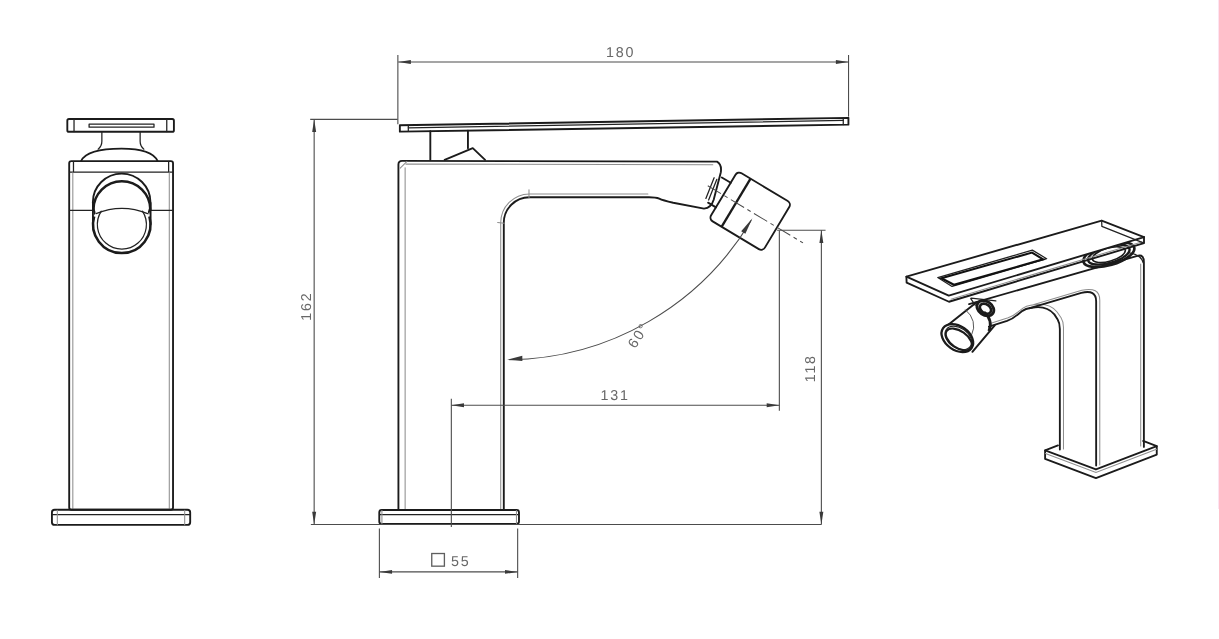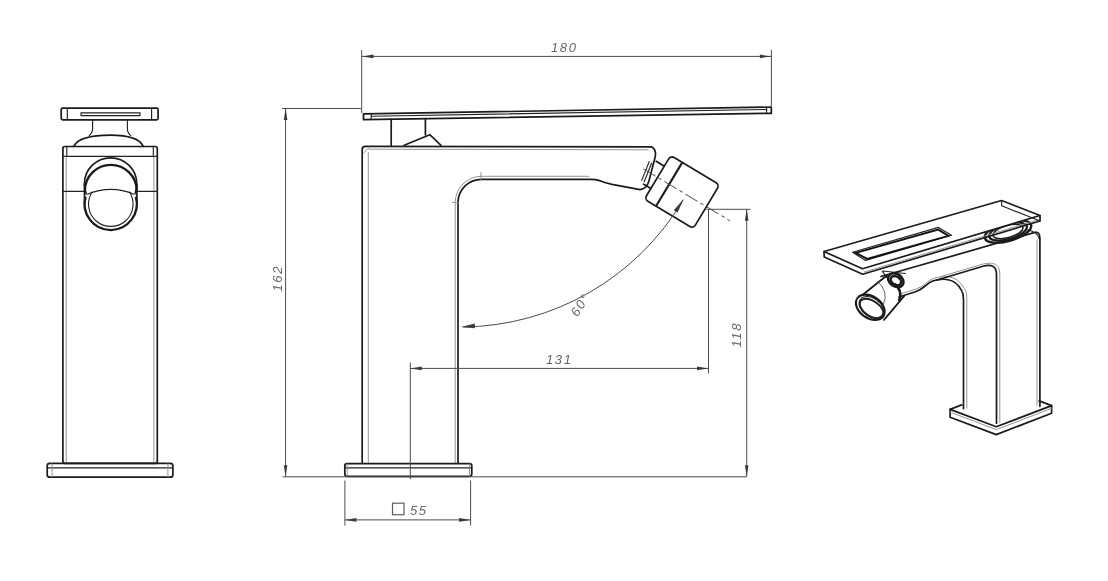--- a/index.html
+++ b/index.html
@@ -1,16 +1,16 @@
 <!DOCTYPE html>
 <html><head>
 <meta charset="utf-8">
 <style>
 html,body{margin:0;padding:0;background:#fff;}
-#wrap{width:1108px;height:581px;position:relative;background:#f9a8d4;overflow:hidden;font-style:italic;}
+#wrap{width:1108px;height:581px;position:relative;background:#f9a8d4;overflow:hidden;}
 svg{position:absolute;top:0;left:0;}
 text{font-family:"Liberation Sans",sans-serif;fill:#686868;font-size:13px;letter-spacing:1.6px;}
 .k{stroke:#1b1b1b;stroke-width:1.7;fill:none;stroke-linecap:round;stroke-linejoin:round;}
 .k2{stroke:#1b1b1b;stroke-width:2.3;fill:none;stroke-linecap:round;stroke-linejoin:round;}
 .m{stroke:#222;stroke-width:1.15;fill:none;stroke-linecap:round;stroke-linejoin:round;}
 .t{stroke:#8e8e8e;stroke-width:0.95;fill:none;stroke-linecap:round;}
 .d{stroke:#4c4c4c;stroke-width:1;fill:none;}
 .ar{fill:#3a3a3a;stroke:none;}
 </style>
 </head>

